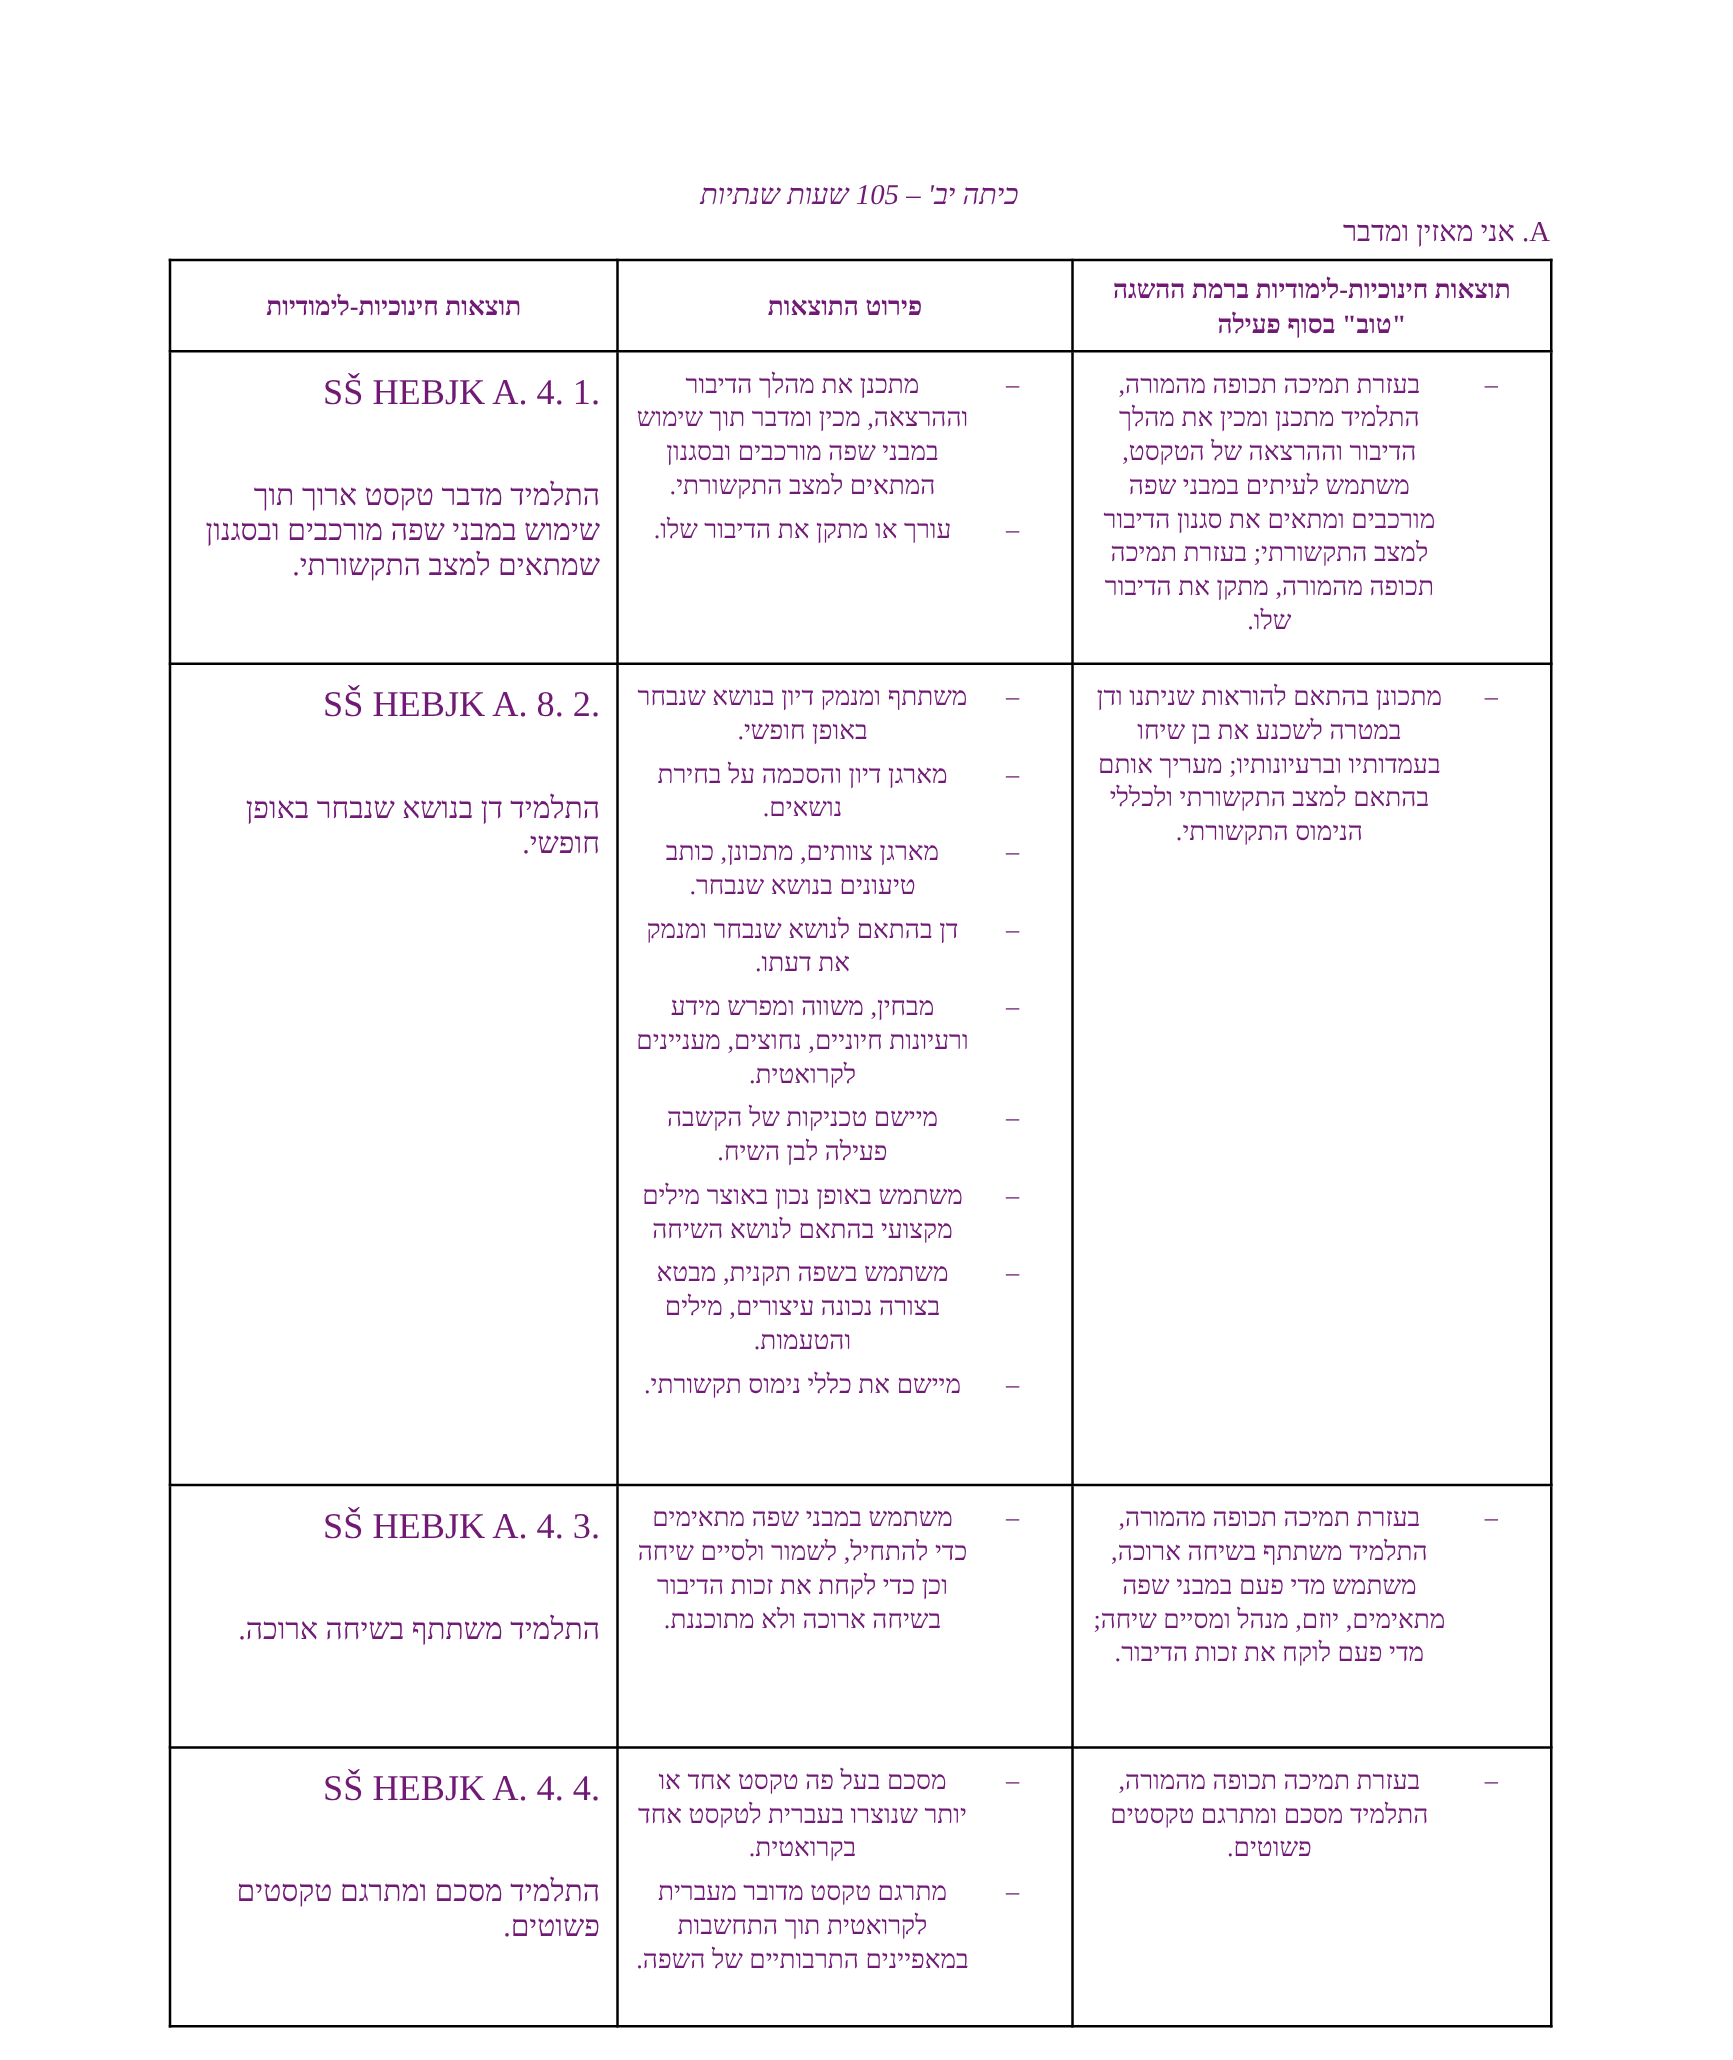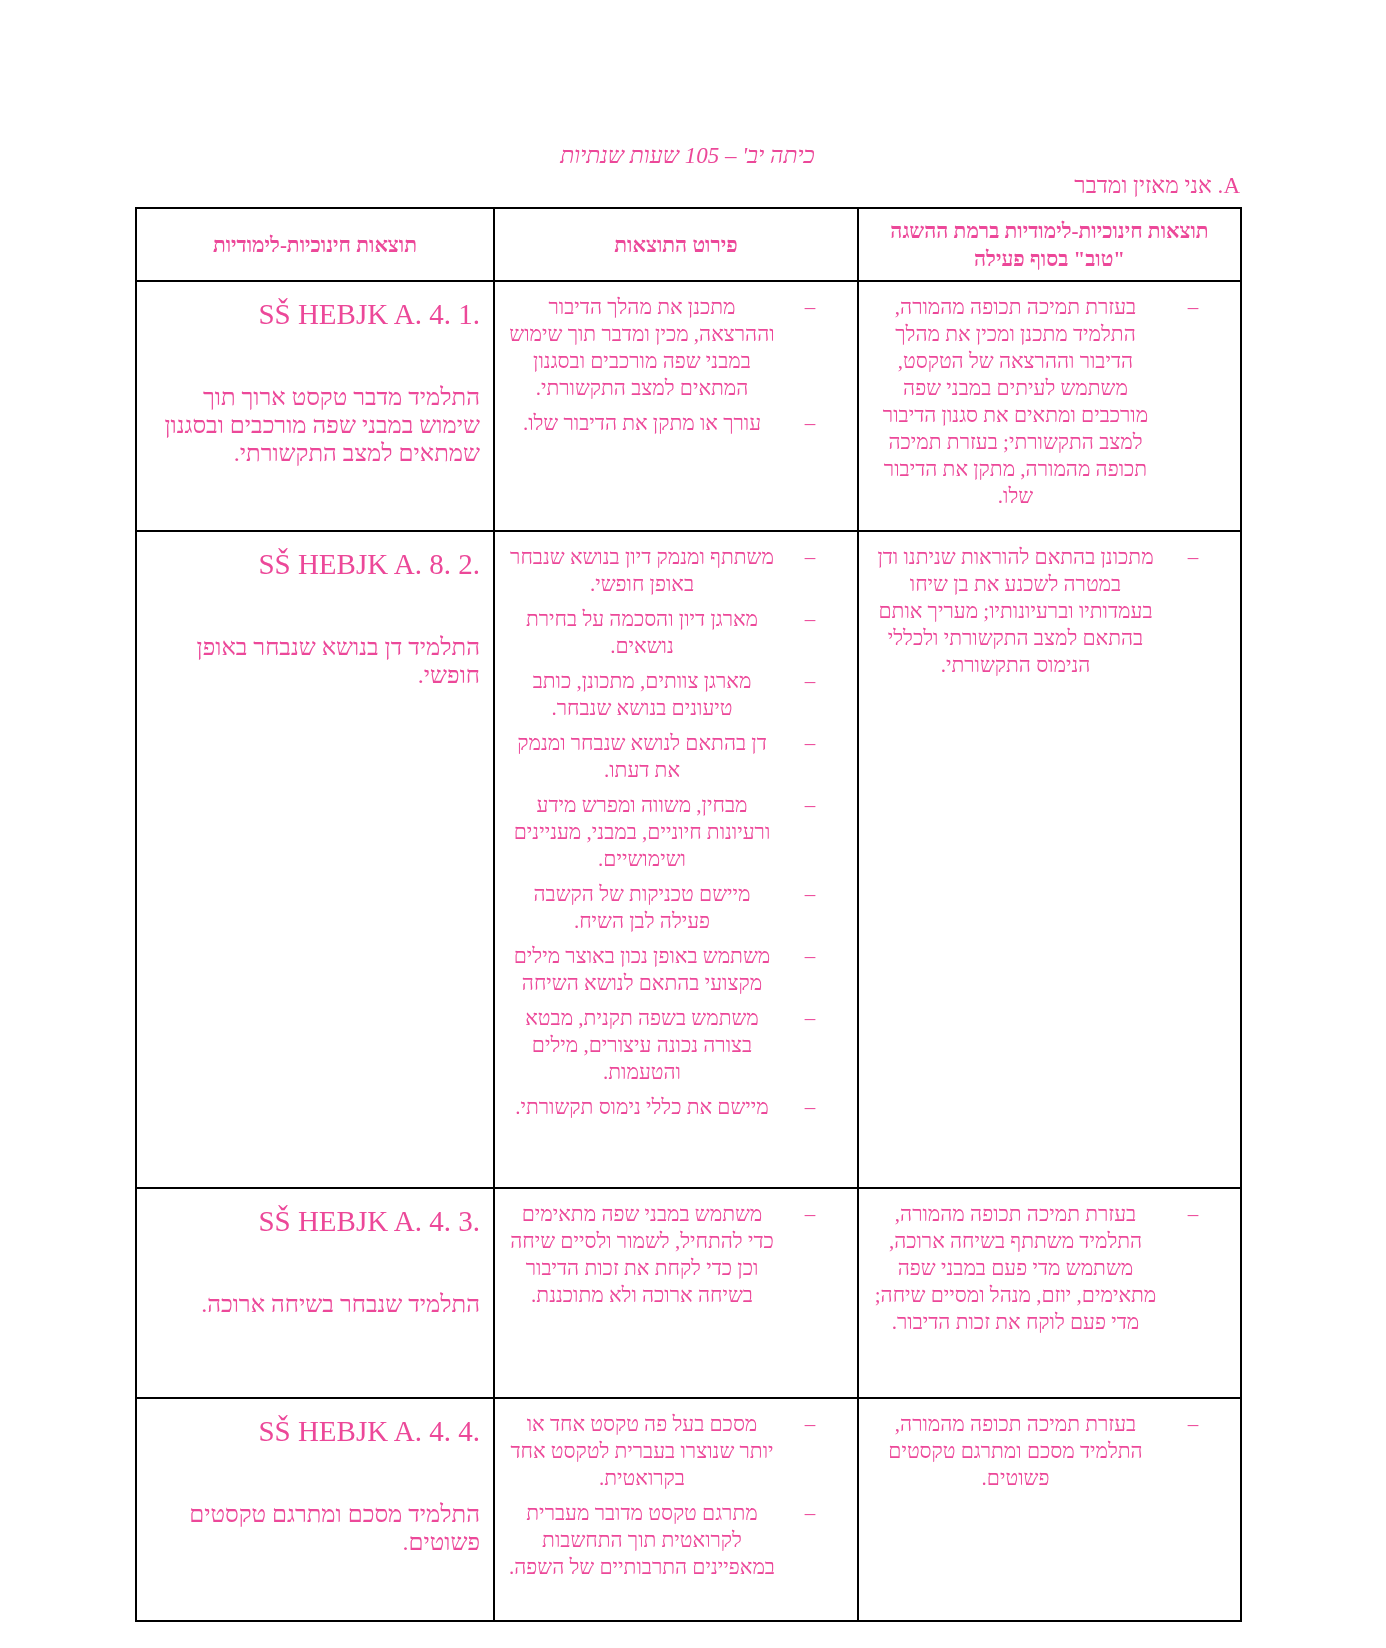--- a/index.html
+++ b/index.html
@@ -1,21 +1,21 @@
 <!DOCTYPE html>
 <html><head>
 <meta charset="utf-8">
 <style>
   html,body { margin:0; padding:0; background:#ffffff; }
   .page {
     position:relative;
     width:1386px; height:1648px;
     background:#ffffff;
     font-family:"Liberation Serif", serif;
-    color:#ec4899;
+    color:#701a75;
     box-sizing:border-box;
     padding-top:141px;
     overflow:hidden;
   }
   .title {
     width:1105px; margin-left:135px;
     text-align:center;
     font-style:italic;
     font-size:23px; line-height:30px;
     direction:rtl;
@@ -152,21 +152,21 @@
               <div class="bitem">
                 <span class="bmarker">–</span>
                 <div class="btext">מארגן צוותים, מתכונן, כותב טיעונים בנושא שנבחר.</div>
               </div>
               <div class="bitem">
                 <span class="bmarker">–</span>
                 <div class="btext">דן בהתאם לנושא שנבחר ומנמק את דעתו.</div>
               </div>
               <div class="bitem">
                 <span class="bmarker">–</span>
-                <div class="btext">מבחין, משווה ומפרש מידע ורעיונות חיוניים, במבני, מעניינים ושימושיים.</div>
+                <div class="btext">מבחין, משווה ומפרש מידע ורעיונות חיוניים, נחוצים, מעניינים לקרואטית.</div>
               </div>
               <div class="bitem">
                 <span class="bmarker">–</span>
                 <div class="btext">מיישם טכניקות של הקשבה פעילה לבן השיח.</div>
               </div>
               <div class="bitem">
                 <span class="bmarker">–</span>
                 <div class="btext">משתמש באופן נכון באוצר מילים מקצועי בהתאם לנושא השיחה</div>
               </div>
               <div class="bitem">
@@ -184,21 +184,21 @@
               <div class="bitem">
                 <span class="bmarker">–</span>
                 <div class="btext">מתכונן בהתאם להוראות שניתנו ודן במטרה לשכנע את בן שיחו בעמדותיו וברעיונותיו; מעריך אותם בהתאם למצב התקשורתי ולכללי הנימוס התקשורתי.</div>
               </div>
             </div>
           </td>
         </tr>
         <tr>
           <td>
             <div class="code" dir="ltr">SŠ HEBJK A. 4. 3.</div>
-            <div class="outcome-desc" dir="rtl">התלמיד שנבחר בשיחה ארוכה.</div>
+            <div class="outcome-desc" dir="rtl">התלמיד משתתף בשיחה ארוכה.</div>
           </td>
           <td>
             <div class="blist">
               <div class="bitem">
                 <span class="bmarker">–</span>
                 <div class="btext">משתמש במבני שפה מתאימים כדי להתחיל, לשמור ולסיים שיחה וכן כדי לקחת את זכות הדיבור בשיחה ארוכה ולא מתוכננת.</div>
               </div>
             </div>
           </td>
           <td>

